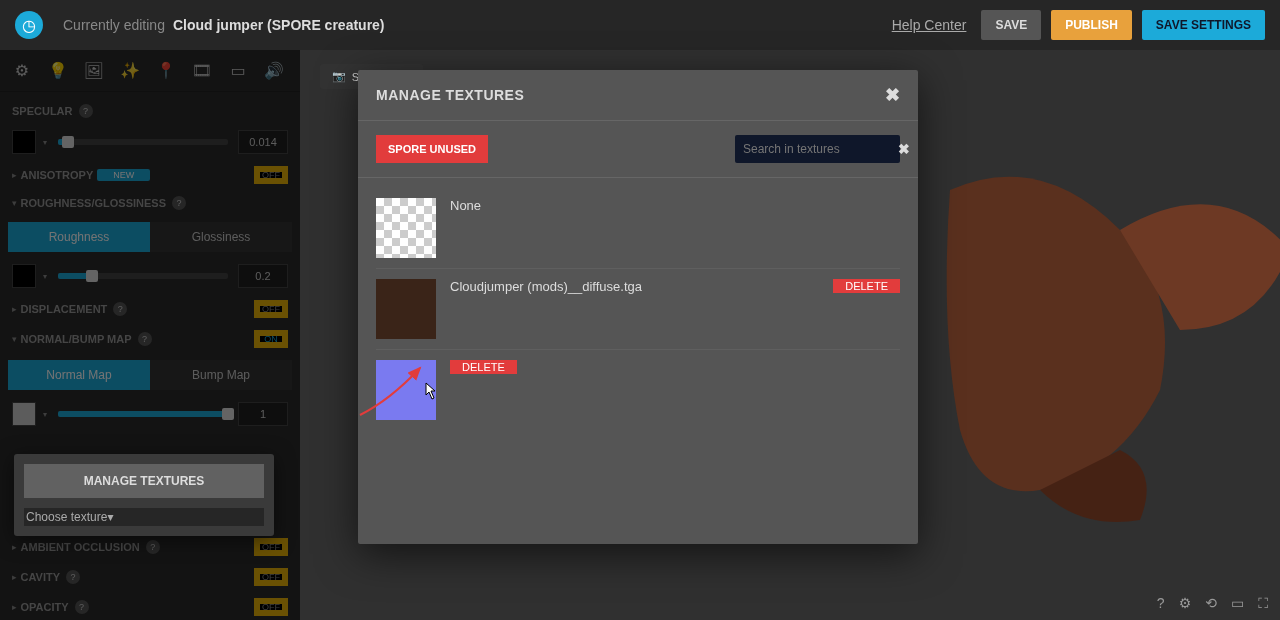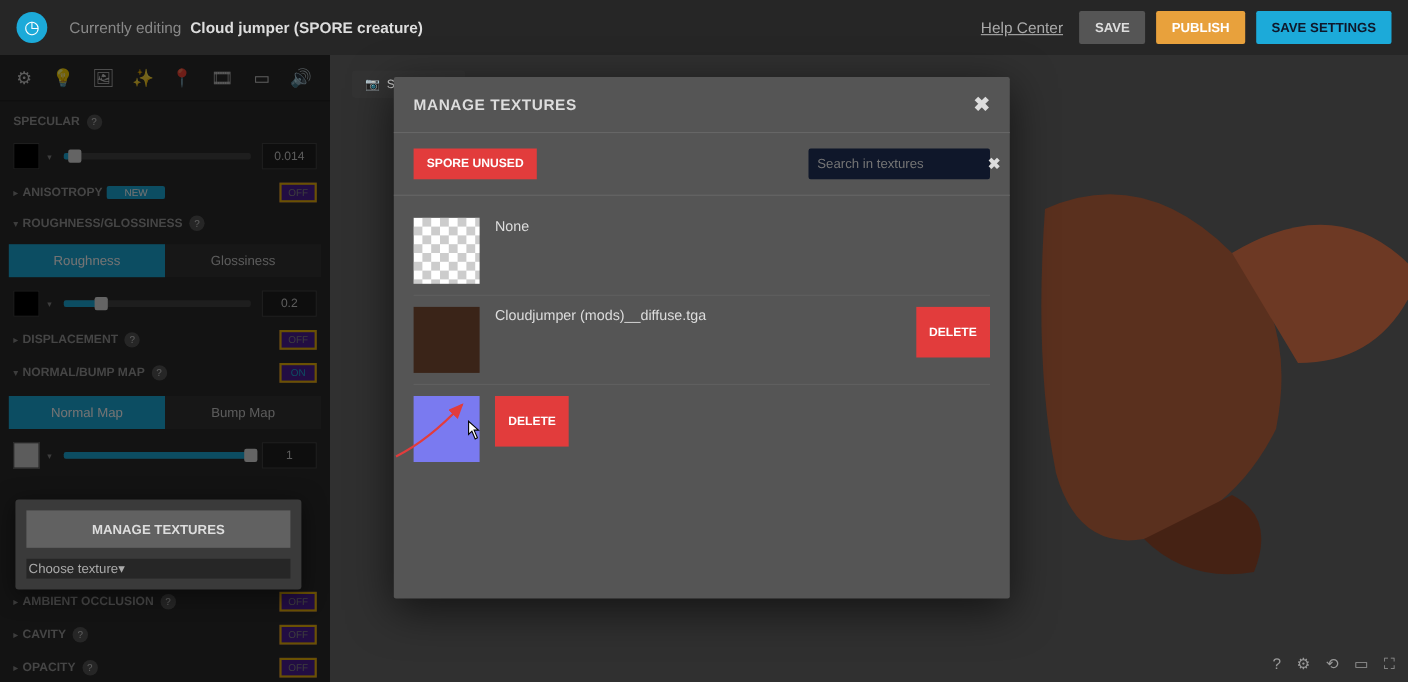--- a/index.html
+++ b/index.html
@@ -23,21 +23,21 @@
 .section-row{display:flex;align-items:center;padding:6px 4px;color:#aaa;font-size:11px}
 .caret{margin-right:4px;font-size:9px;color:#888}
 .section-label{text-transform:uppercase;font-weight:bold;color:#999}
 .help-q{width:14px;height:14px;border-radius:50%;background:#555;display:inline-flex;align-items:center;justify-content:center;margin-left:6px;font-size:9px;color:#ccc}
 .swatch{width:24px;height:24px;background:#000;border:1px solid #444;margin-right:4px}
 .swatch-caret{width:10px;display:flex;align-items:center;justify-content:center;color:#888;font-size:8px;margin-right:8px}
 .slider{flex:1;height:6px;background:#444;border-radius:2px;position:relative;margin-right:10px}
 .slider-fill{position:absolute;left:0;top:0;bottom:0;background:#1caad9;border-radius:2px}
 .slider-thumb{position:absolute;top:50%;transform:translate(-50%,-50%);width:12px;height:12px;background:#ddd;border-radius:2px}
 .value-box{width:50px;height:24px;background:#1f1f1f;border:1px solid #444;color:#ccc;display:flex;align-items:center;justify-content:center;font-size:11px}
-.toggle{margin-left:auto;width:34px;height:18px;background:#4c1d95;border:2px solid #eab308;display:flex;align-items:center;justify-content:center;font-size:9px;color:#888}
+.toggle{margin-left:auto;width:34px;height:18px;background:#000000;border:6px solid #eab308;display:flex;align-items:center;justify-content:center;font-size:9px;color:#888}
 .toggle.on{color:#1caad9}
 .badge{background:#1caad9;color:#fff;font-size:9px;padding:1px 16px;border-radius:2px;margin-left:4px}
 .sub-tabs{display:flex;margin:6px 0}
 .sub-tab{flex:1;padding:8px;text-align:center;font-size:12px;color:#ccc;background:#333;cursor:pointer}
 .sub-tab.active{background:#1caad9;color:#fff}
 .popover{position:absolute;left:14px;top:454px;width:260px;background:#3a3a3a;border-radius:3px;padding:10px;z-index:5;box-shadow:0 4px 20px rgba(0,0,0,0.5)}
 .popover-btn{width:100%;padding:10px;background:#616161;color:#ddd;border:none;font-size:12px;font-weight:bold;cursor:pointer;margin-bottom:10px}
 .popover-select{width:100%;padding:2px;background:#262626;color:#aaa;font-size:12px;display:flex;justify-content:flex-start;align-items:center;cursor:pointer}
 .viewport{flex:1;background:#4a4a4a;position:relative;overflow:hidden}
 .viewport-dim{position:absolute;inset:0;background:rgba(0,0,0,0.35)}
@@ -53,21 +53,21 @@
 .btn-import{background:#1caad9;color:#fff;padding:8px 12px;font-size:11px;font-weight:bold;border:none;cursor:pointer}
 .btn-delunused{background:#e23c3c;color:#fff;padding:8px 12px;font-size:11px;font-weight:bold;border:none;cursor:pointer}
 .search-wrap{margin-left:auto;width:165px;background:#0f172a;display:flex;align-items:center;padding:6px 8px;border-radius:2px}
 .search-input{flex:1;background:transparent;border:none;color:#ccc;font-size:12px;outline:none}
 .search-clear{color:#ddd;font-size:14px;cursor:pointer;font-weight:bold}
 .tex-list{flex:1;padding:10px 18px;overflow:auto}
 .tex-row{display:flex;align-items:flex-start;padding:10px 0;border-bottom:1px solid #5f5f5f}
 .tex-row:last-child{border-bottom:none}
 .tex-thumb{width:60px;height:60px;margin-right:14px;flex-shrink:0}
 .tex-name{color:#ddd;font-size:13px;flex:1}
-.btn-del{background:#e23c3c;color:#fff;padding:17px 12px;font-size:11px;font-weight:bold;border:none;cursor:pointer}
+.btn-del{background:#e23c3c;color:#fff;padding:1px 12px;font-size:11px;font-weight:normal;border:none;cursor:pointer}
 .checker{background:repeating-conic-gradient(#ccc 0% 25%,#fff 0% 50%) 0 0/16px 16px}
 .thumb-diffuse{background:#3a2418}
 .thumb-normal{background:#7a7af0}
 .arrow-annot{position:absolute;left:355px;top:350px;z-index:11;pointer-events:none}
 .cursor-annot{position:absolute;left:420px;top:381px;z-index:12;color:#fff;font-size:18px;pointer-events:none}
 </style>
 </head>
 <body>
 
 <div class="topbar">

